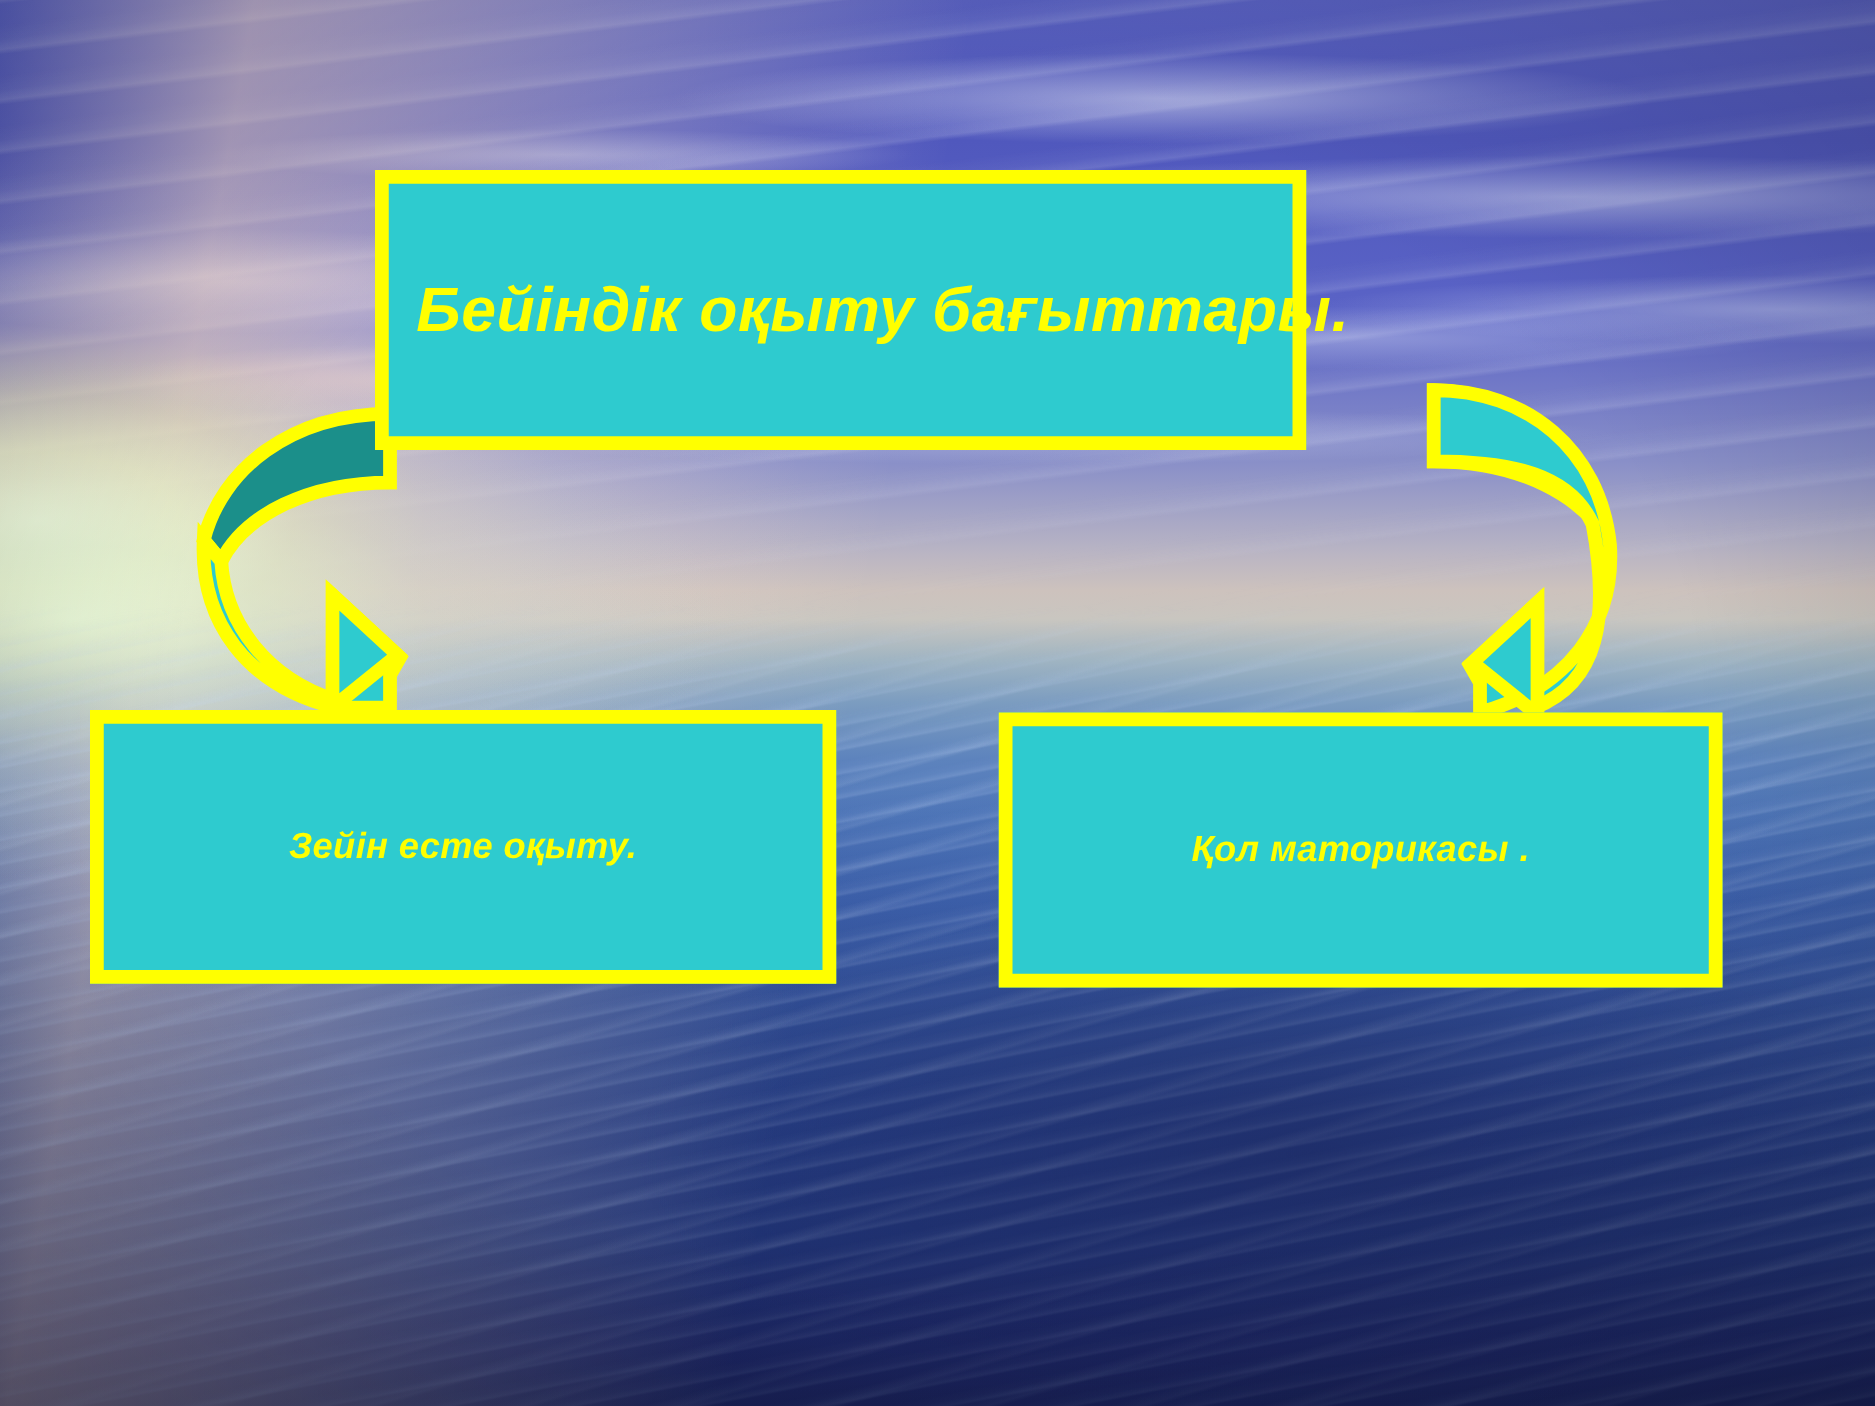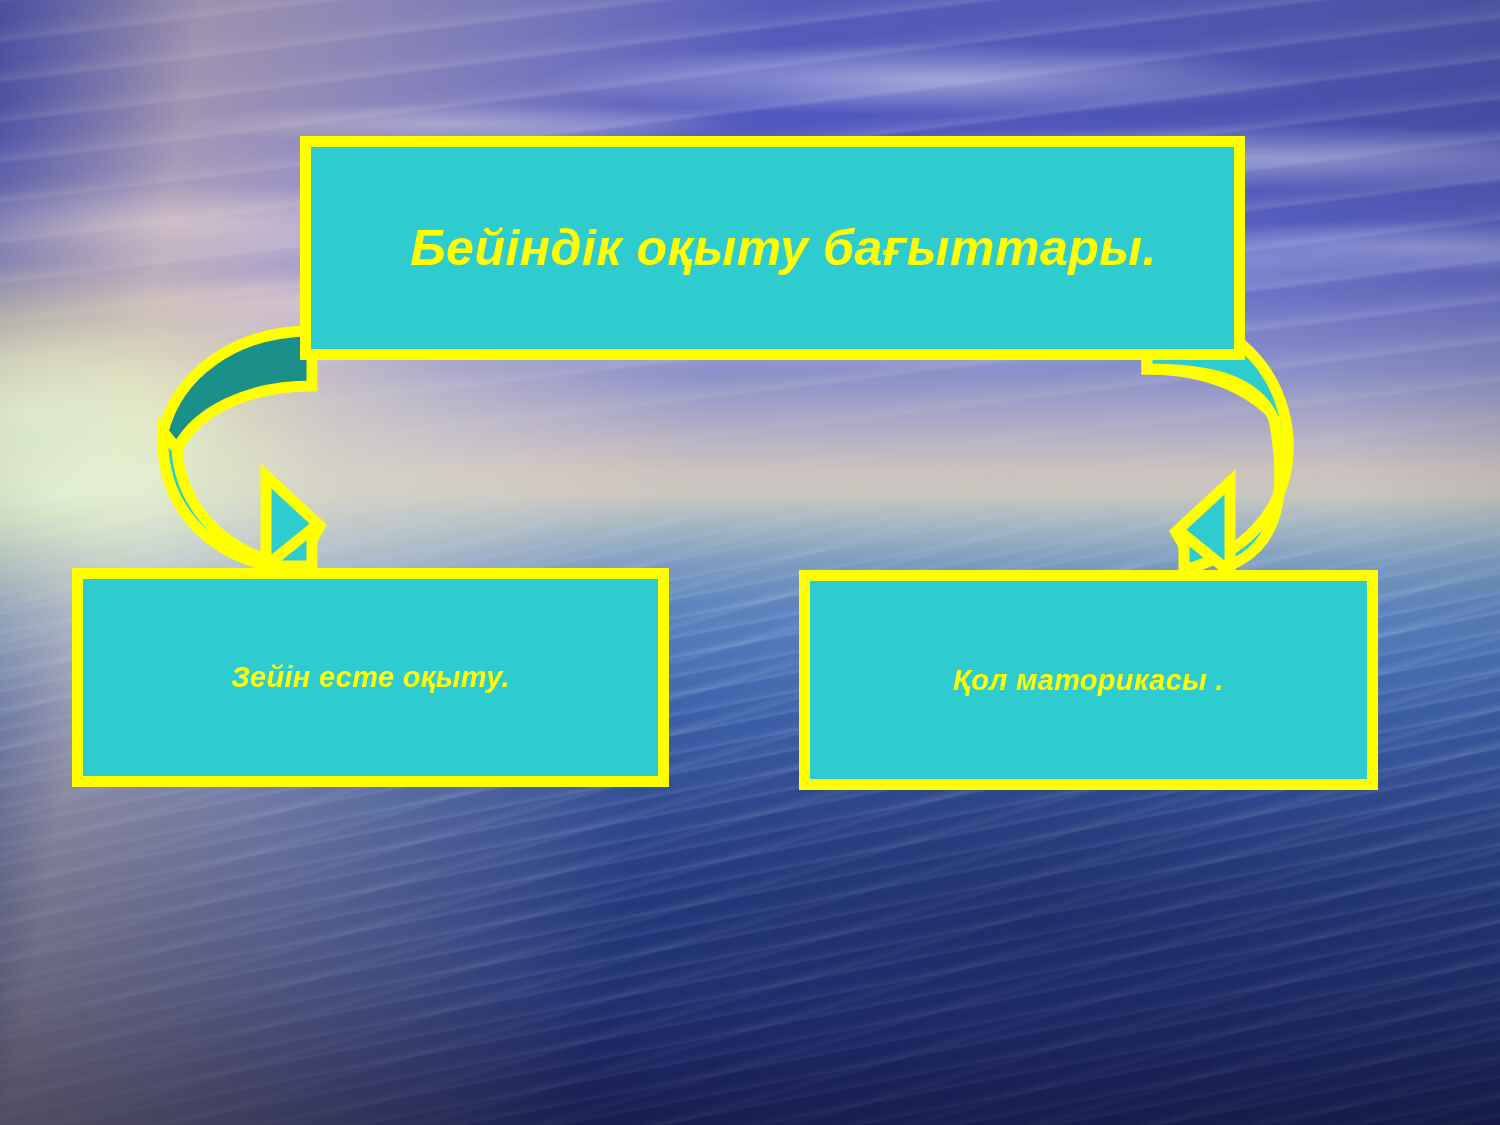--- a/index.html
+++ b/index.html
@@ -120,21 +120,21 @@
 
   
   .box {
     position: absolute;
     box-sizing: border-box;
     background: #2ecbcf;
     border: 11px solid #ffff00;
     display: flex;
     align-items: center;
   }
-  #title-box  { left: 300px; top: 136px; width: 945px; height: 224px; text-align: center; }
+  #title-box  { left: 300px; top: 136px; width: 745px; height: 224px; }
   #left-box   { left: 72px;  top: 568px; width: 597px; height: 219px; }
   #right-box  { left: 799px; top: 570px; width: 579px; height: 220px; }
 
   .box-text {
     color: #ffff00;
     font-weight: bold;
     font-style: italic;
     width: 100%;
     white-space: nowrap;
   }

